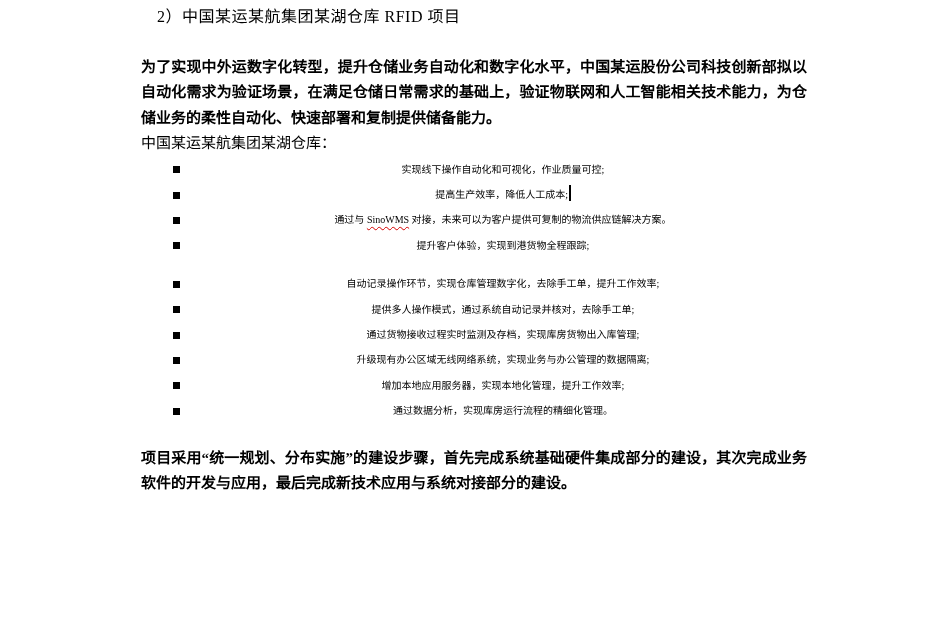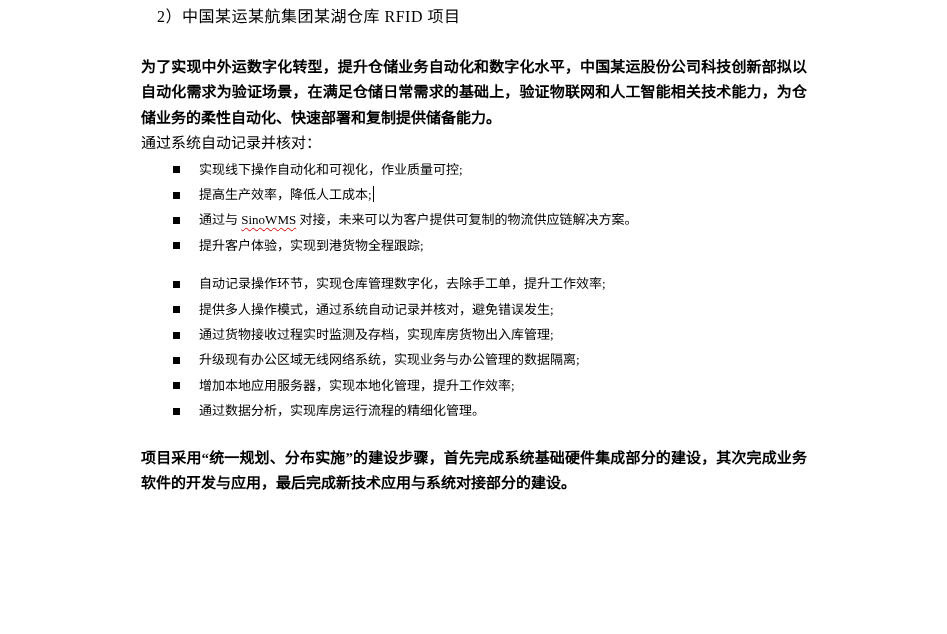--- a/index.html
+++ b/index.html
@@ -39,22 +39,23 @@
   }
   .intro      { margin-top: 27px; }
   .lead       { margin-top: 0; }
   .mid-lead   { margin-top: 34px; }
   .closing    { margin-top: 22px; }
   .bullet-list { margin: 0; }
   .bullet-list.second { margin-top: 13px; }
   .li {
     position: relative;
     padding-left: 58px;
-    font-size: 13px;
+    font-size: 10px;
     line-height: 25.4px;
+    text-align: center;
   }
   .li .marker {
     position: absolute;
     left: 32px;
     top: 9.5px;
     width: 7px;
     height: 7px;
     background: #000000;
   }
   .spellcheck {
@@ -75,33 +76,33 @@
 </style>
 </head>
 <body>
 
 <div class="doc-page">
 
   <h3 class="heading">2）中国某运某航集团某湖仓库 RFID 项目</h3>
 
   <p class="body-text justified intro">为了实现中外运数字化转型，提升仓储业务自动化和数字化水平，中国某运股份公司科技创新部拟以自动化需求为验证场景，在满足仓储日常需求的基础上，验证物联网和人工智能相关技术能力，为仓储业务的柔性自动化、快速部署和复制提供储备能力。</p>
 
-  <p class="body-text lead">通过系统自动记录并核对：</p>
+  <p class="body-text lead">中国某运某航集团某湖仓库：</p>
 
   <div class="bullet-list first">
       <div class="li"><span class="marker"></span><span><span>实现线下操作自动化和可视化，作业质量可控;</span></span></div>
       <div class="li"><span class="marker"></span><span><span>提高生产效率，降低人工成本;</span><span class="caret"></span></span></div>
       <div class="li"><span class="marker"></span><span><span>通过与 </span><span class="spellcheck">SinoWMS</span><span> 对接，未来可以为客户提供可复制的物流供应链解决方案。</span></span></div>
       <div class="li"><span class="marker"></span><span><span>提升客户体验，实现到港货物全程跟踪;</span></span></div>
     </div>
 
 
   <div class="bullet-list second">
       <div class="li"><span class="marker"></span><span><span>自动记录操作环节，实现仓库管理数字化，去除手工单，提升工作效率;</span></span></div>
-      <div class="li"><span class="marker"></span><span><span>提供多人操作模式，通过系统自动记录并核对，避免错误发生;</span></span></div>
+      <div class="li"><span class="marker"></span><span><span>提供多人操作模式，通过系统自动记录并核对，去除手工单;</span></span></div>
       <div class="li"><span class="marker"></span><span><span>通过货物接收过程实时监测及存档，实现库房货物出入库管理;</span></span></div>
       <div class="li"><span class="marker"></span><span><span>升级现有办公区域无线网络系统，实现业务与办公管理的数据隔离;</span></span></div>
       <div class="li"><span class="marker"></span><span><span>增加本地应用服务器，实现本地化管理，提升工作效率;</span></span></div>
       <div class="li"><span class="marker"></span><span><span>通过数据分析，实现库房运行流程的精细化管理。</span></span></div>
     </div>
 
   <p class="body-text justified closing">项目采用“统一规划、分布实施”的建设步骤，首先完成系统基础硬件集成部分的建设，其次完成业务软件的开发与应用，最后完成新技术应用与系统对接部分的建设。</p>
 
 </div>
 

